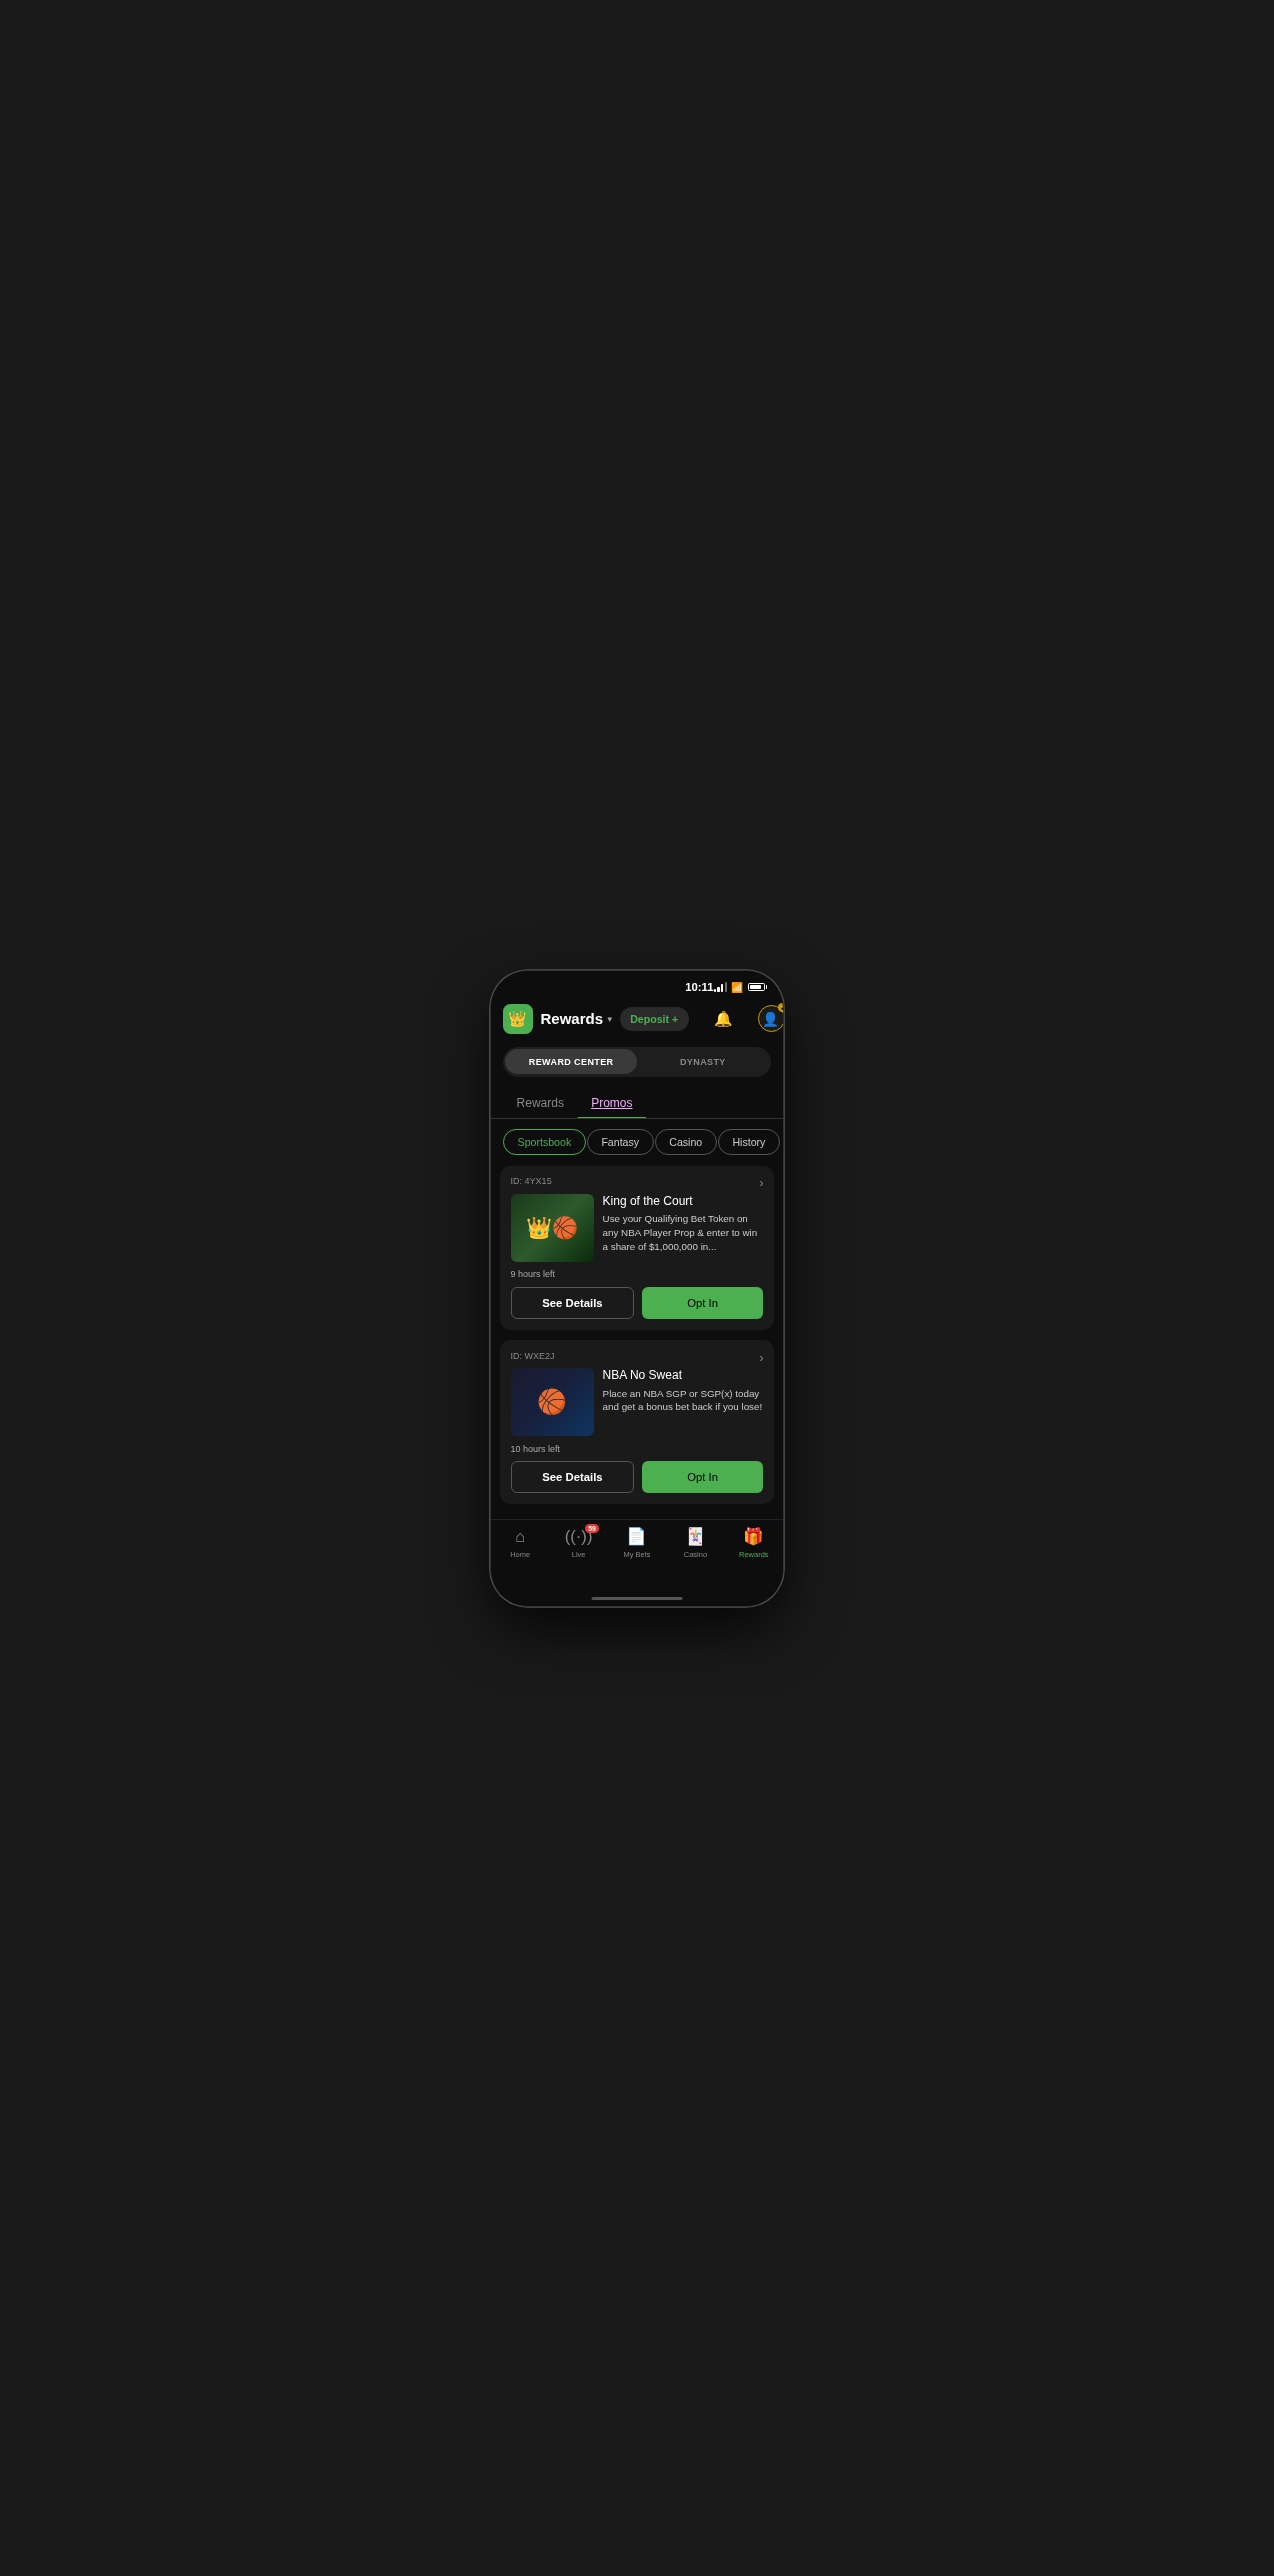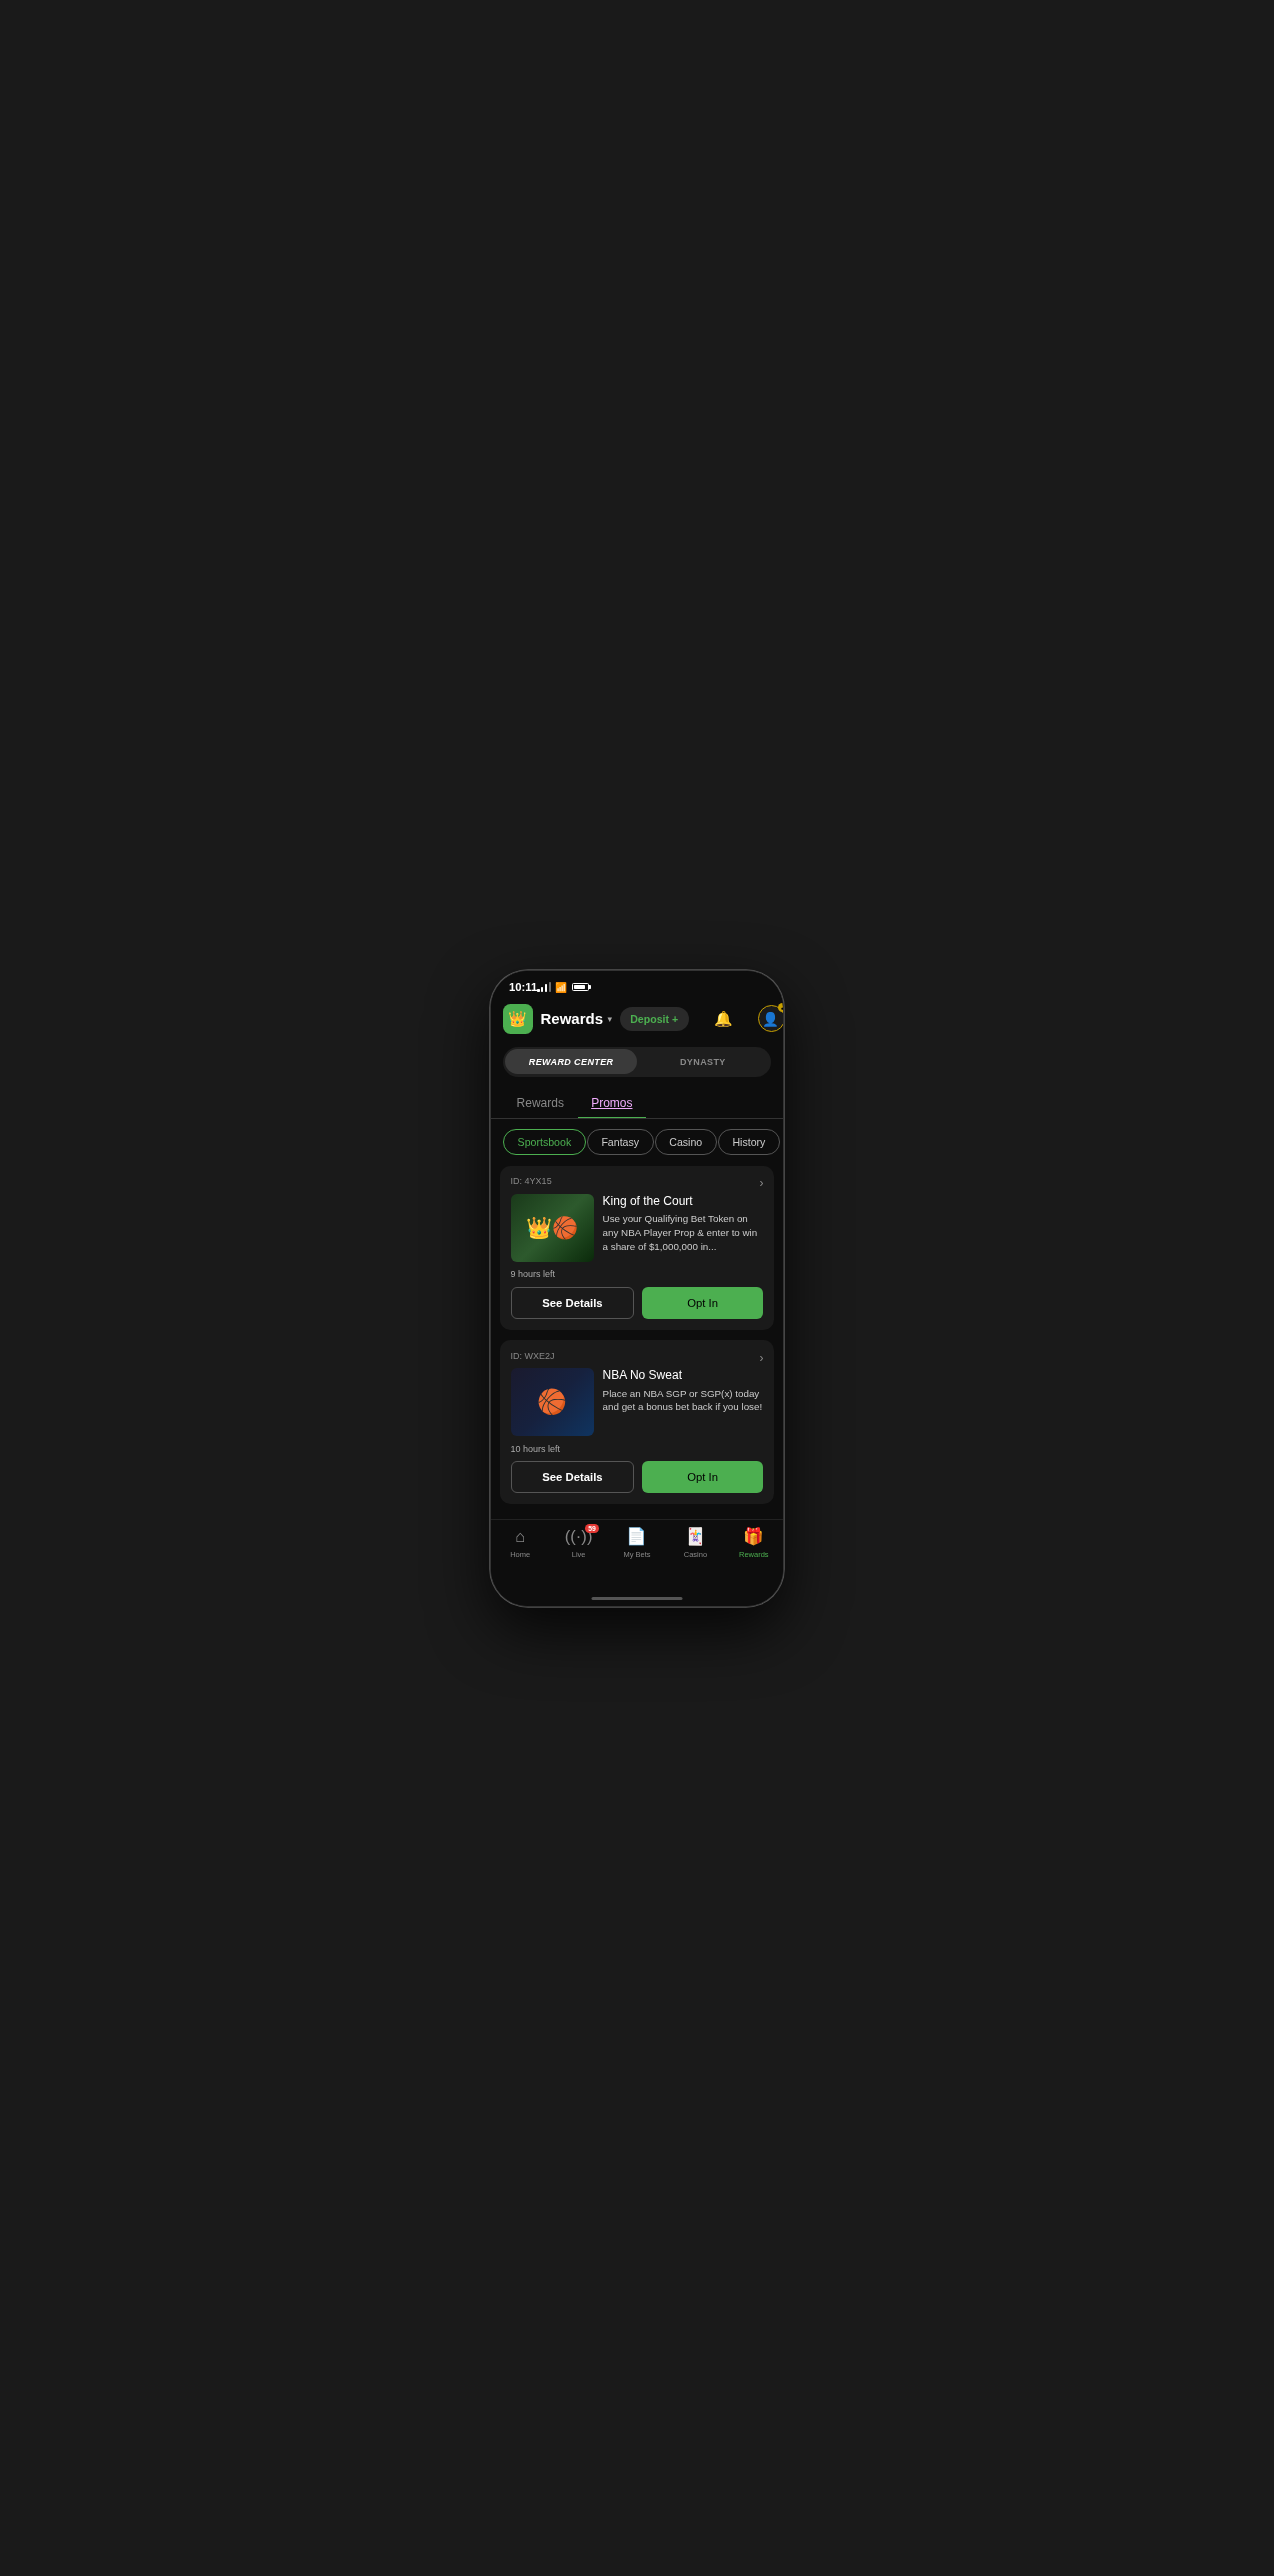--- a/index.html
+++ b/index.html
@@ -27,21 +27,21 @@
       overflow-y: auto;
       overflow-x: hidden;
       background: #0d0d0d;
       border-radius: 36px;
     }
     .phone-inner::-webkit-scrollbar { display: none; }
 
     
     .status-bar {
       display: flex;
-      justify-content: flex-start;
+      justify-content: flex-end;
       align-items: center;
       padding: 10.6px 18px 3px;
       background: #0d0d0d;
     }
     .status-time {
       color: #fff;
       font-size: 11.3px;
       font-weight: 600;
     }
     .status-icons {
@@ -196,21 +196,20 @@
       padding: 7.5px;
       border-radius: 16.6px;
       font-size: 9px;
       font-weight: 700;
       letter-spacing: 0.4px;
       cursor: pointer;
     }
     .tab-switch-item.active {
       background: #3a3a3a;
       color: #fff;
-      font-style: italic;
     }
     .tab-switch-item.inactive {
       color: #888;
     }
 
     
     .sub-tabs {
       display: flex;
       padding: 6px 12px 0;
       gap: 0;

